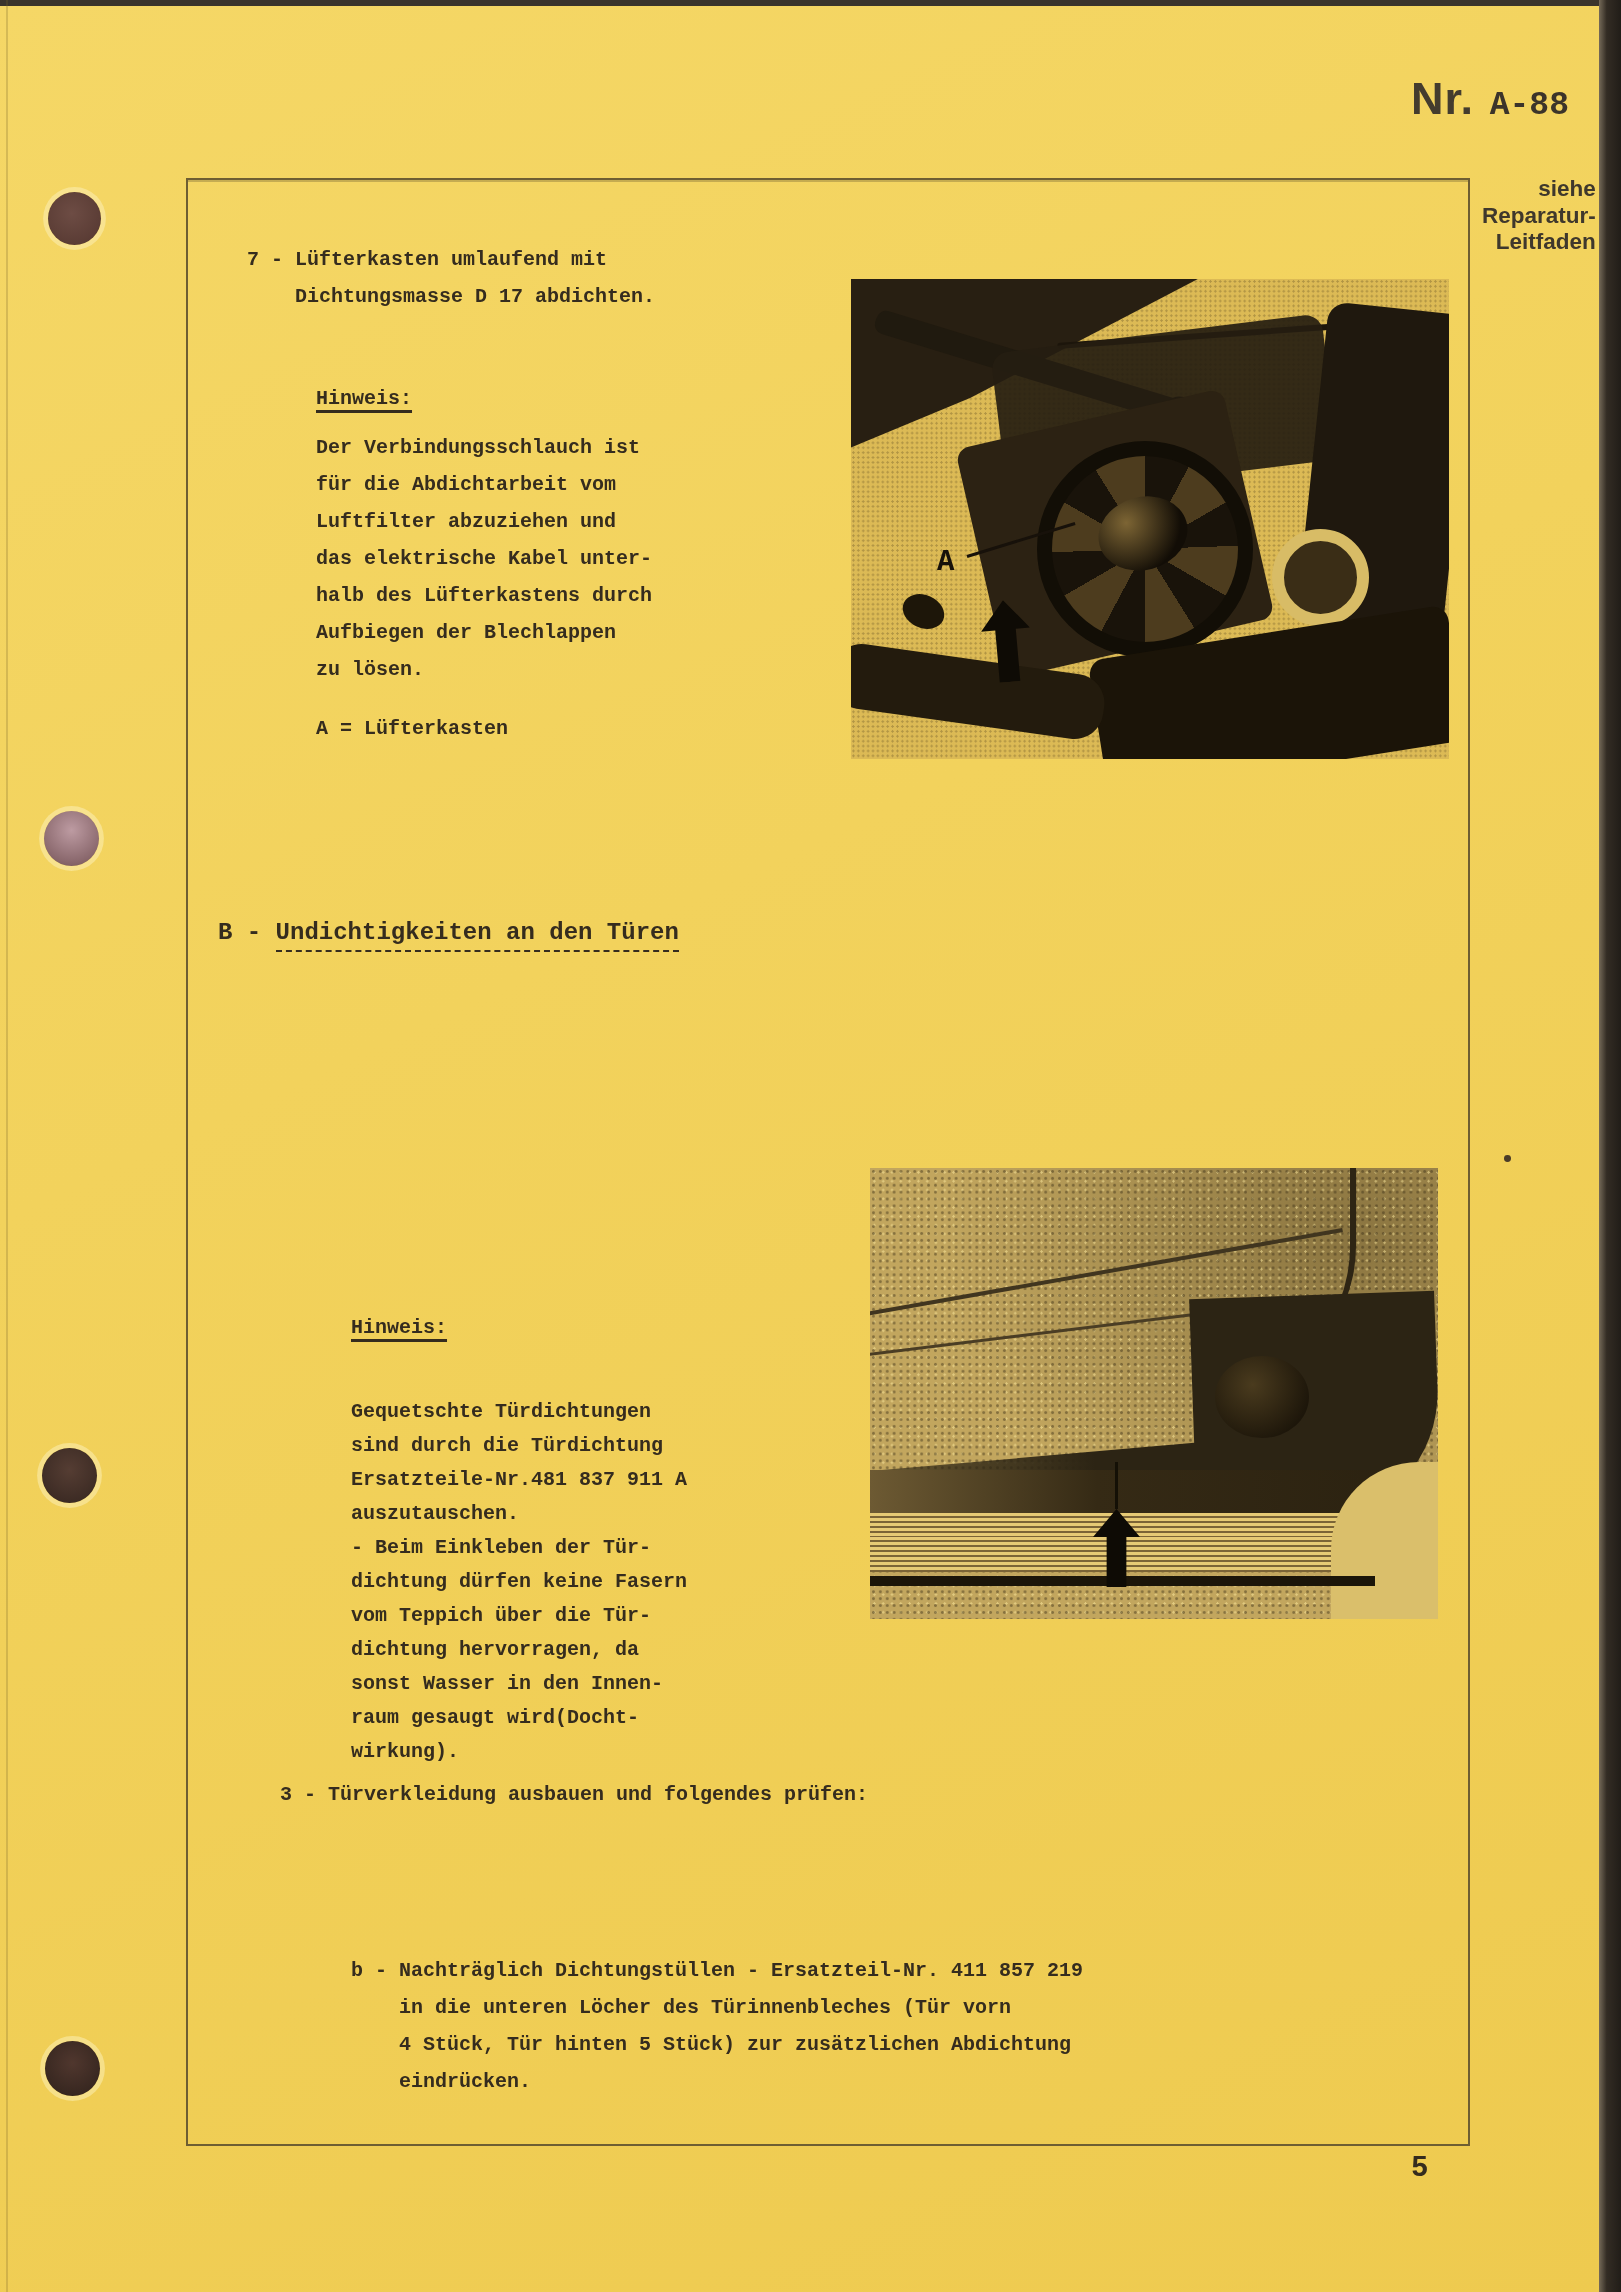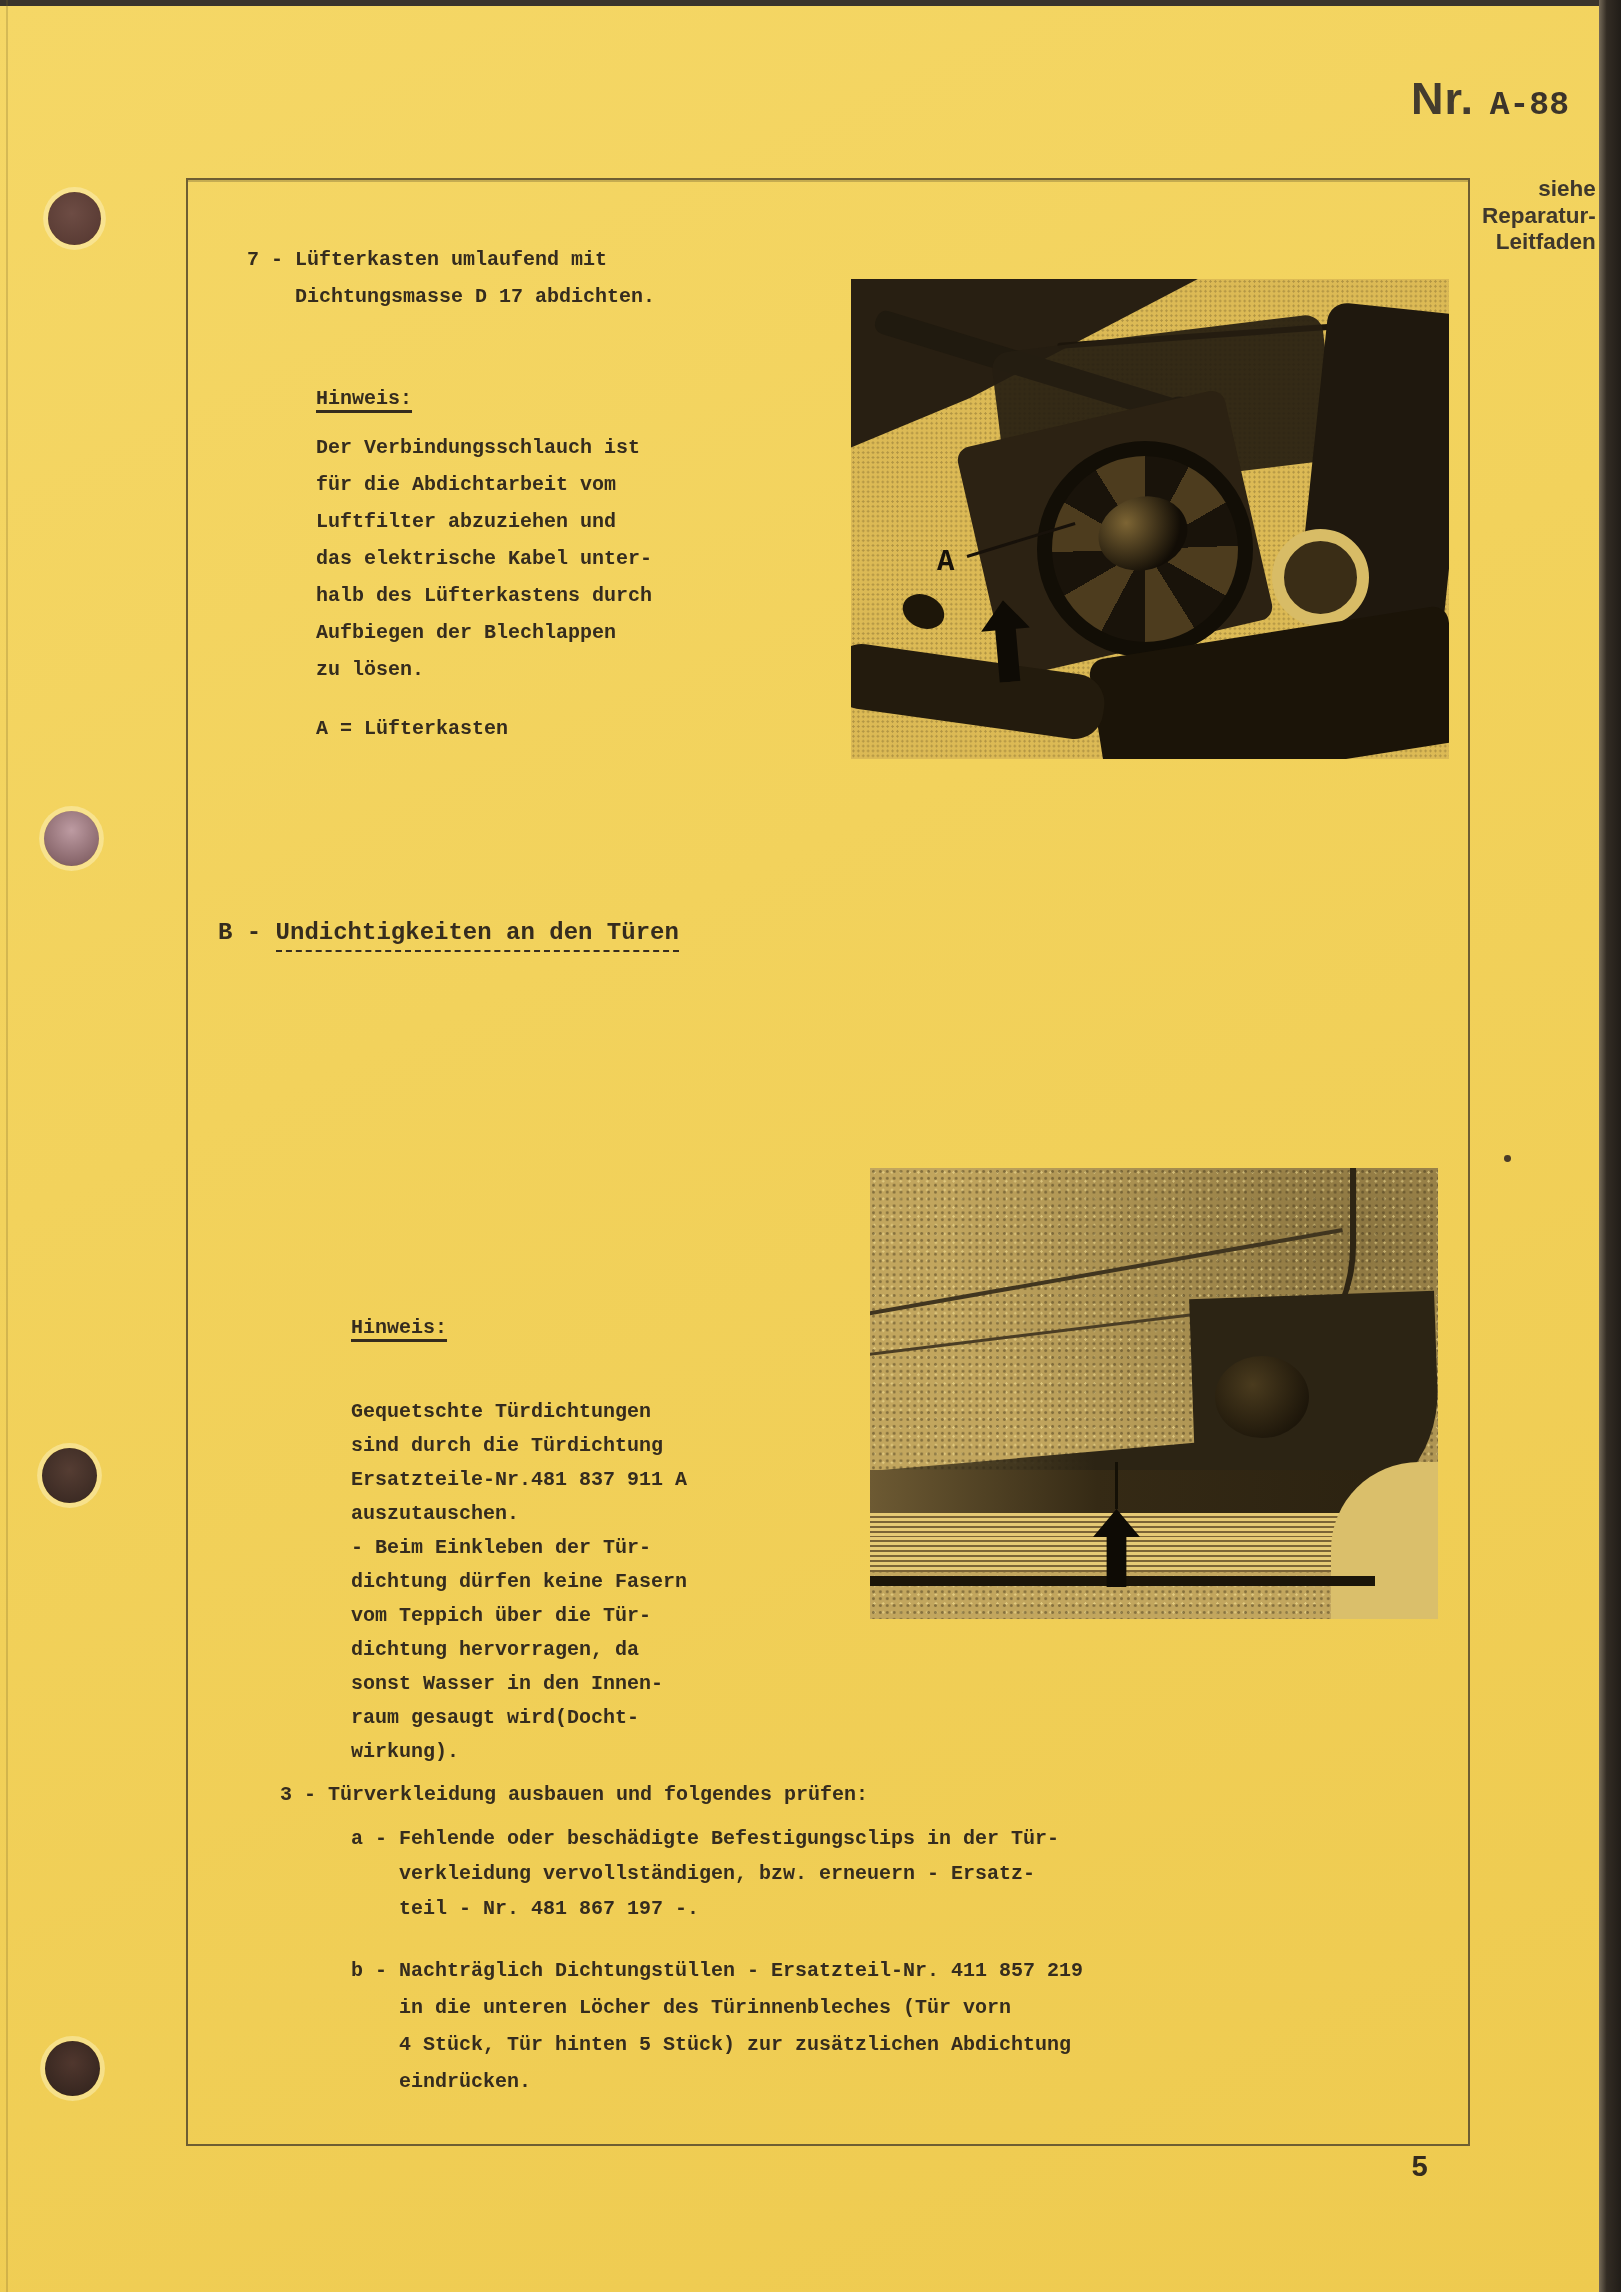--- a/index.html
+++ b/index.html
@@ -165,23 +165,20 @@
 auszutauschen.
 - Beim Einkleben der Tür-
 dichtung dürfen keine Fasern
 vom Teppich über die Tür-
 dichtung hervorragen, da
 sonst Wasser in den Innen-
 raum gesaugt wird(Docht-
 wirkung).</div>
 
   <div class="tw" style="left:280px; top:1776px;">3 - Türverkleidung ausbauen und folgendes prüfen:</div>
-  <div class="tw" style="left:351px; top:1821px; line-height:35px;">a - Fehlende oder beschädigte Befestigungsclips in der Tür-
-    verkleidung vervollständigen, bzw. erneuern - Ersatz-
-    teil - Nr. 481 867 197 -.</div>
   <div class="tw" style="left:351px; top:1952px;">b - Nachträglich Dichtungstüllen - Ersatzteil-Nr. 411 857 219
     in die unteren Löcher des Türinnenbleches (Tür vorn
     4 Stück, Tür hinten 5 Stück) zur zusätzlichen Abdichtung
     eindrücken.</div>
 
   <div class="page-num">5</div>
 
   <div class="photo photo1">
     <div class="p1-wedge"></div>
     <div class="p1-rod"></div>

